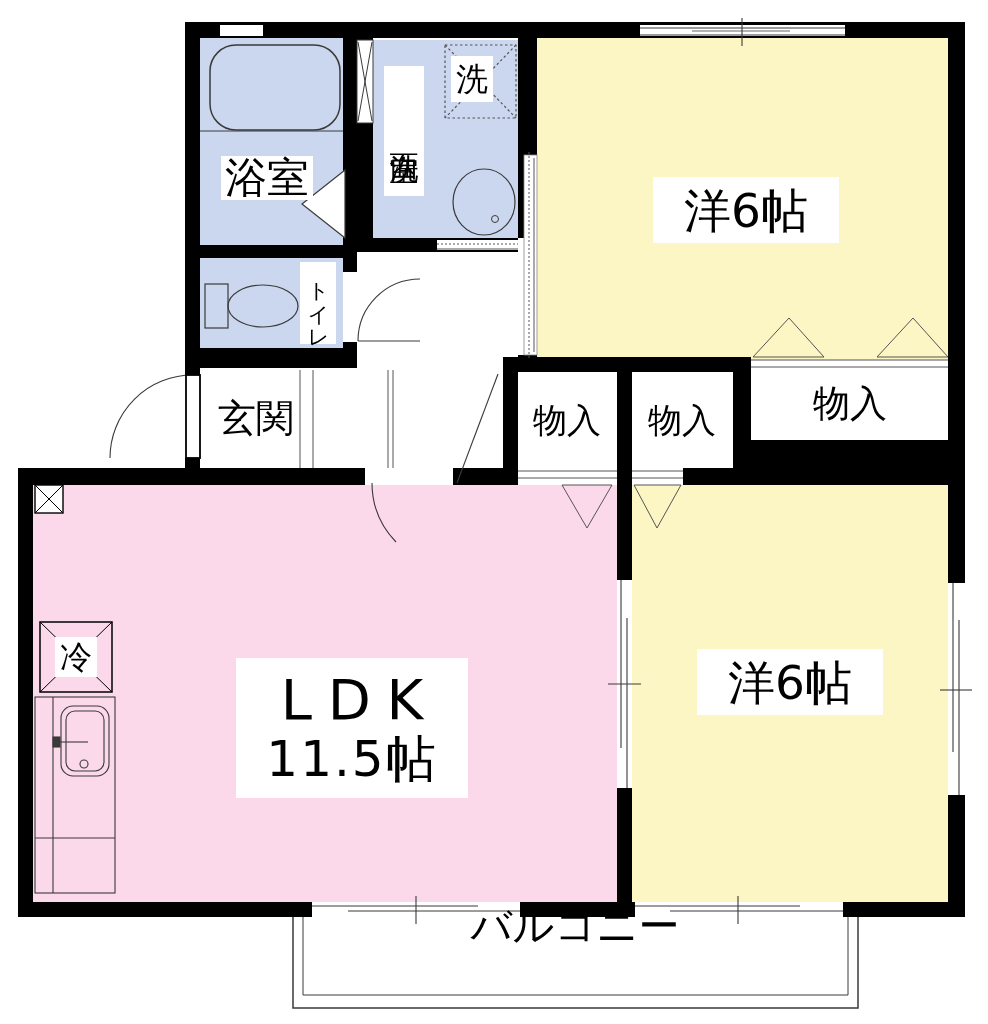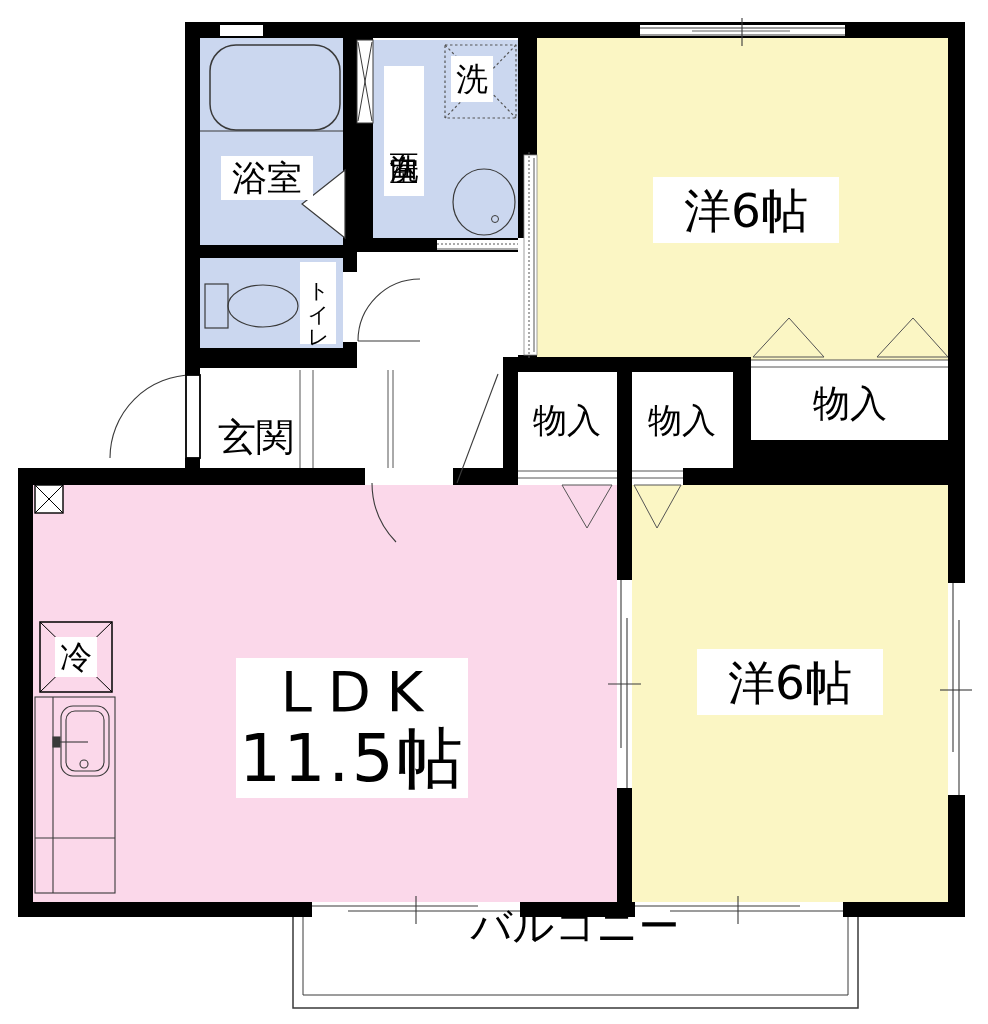--- a/index.html
+++ b/index.html
@@ -4,21 +4,21 @@
 <style>
   html,body{margin:0;padding:0;background:#ffffff;}
   #stage{position:relative;width:988px;height:1024px;background:#ffffff;overflow:hidden;
          font-family:"DejaVu Sans","Liberation Sans",sans-serif;}
   #plan-svg{position:absolute;left:0;top:0;}
   .lbl{position:absolute;display:flex;align-items:center;justify-content:center;
        color:#000;line-height:1;white-space:nowrap;}
   .boxed{background:#ffffff;}
   .v{writing-mode:vertical-rl;text-orientation:upright;}
   .ldk-line1{font-size:56px;letter-spacing:0.28em;text-indent:0.28em;}
-  .ldk-line2{font-size:66px;letter-spacing:0.04em;}
+  .ldk-line2{font-size:50px;letter-spacing:0.04em;}
 </style>
 </head>
 <body>
 
 <div id="stage">
 
 <svg id="plan-svg" width="988" height="1024" viewBox="0 0 988 1024">
 
   <g>
     <rect x="200" y="38" width="143" height="207" fill="#CBD7EF"></rect>
@@ -177,25 +177,25 @@
       <circle cx="84" cy="764" r="4"></circle>
     </g>
 
     <g stroke="#3a3a3a">
       <path d="M 293 917 L 293 1008 L 858 1008 L 858 917" stroke-width="1.5"></path>
       <path d="M 303 917 L 303 995 L 848 995 L 848 917" stroke-width="1"></path>
     </g>
   </g>
 </svg>
 
-  <div class="lbl boxed" style="left:221px;top:156px;width:92px;height:44px;font-size:35px;">浴室</div>
+  <div class="lbl boxed" style="left:221px;top:156px;width:92px;height:44px;font-size:42px;">浴室</div>
   <div class="lbl boxed v" style="left:384px;top:66px;width:40px;height:130px;font-size:29px;">洗面室</div>
   <div class="lbl boxed" style="left:451px;top:56px;width:42px;height:46px;font-size:32px;">洗</div>
   <div class="lbl boxed v" style="left:300px;top:262px;width:36px;height:82px;font-size:21px;">トイレ</div>
-  <div class="lbl" style="left:208px;top:394px;width:96px;height:48px;font-size:38px;margin-top:19px;">玄関</div>
+  <div class="lbl" style="left:208px;top:394px;width:96px;height:48px;font-size:38px;">玄関</div>
   <div class="lbl boxed" style="left:653px;top:177px;width:186px;height:66px;font-size:47px;">洋6帖</div>
   <div class="lbl" style="left:523px;top:400px;width:88px;height:40px;font-size:34px;">物入</div>
   <div class="lbl" style="left:638px;top:400px;width:88px;height:40px;font-size:34px;">物入</div>
   <div class="lbl" style="left:804px;top:382px;width:92px;height:42px;font-size:37px;">物入</div>
   <div class="lbl boxed" style="left:236px;top:658px;width:232px;height:140px;flex-direction:column;justify-content:center;gap:6px;">
       <div class="ldk-line1">LDK</div>
       <div class="ldk-line2">11.5帖</div>
   </div>
   <div class="lbl boxed" style="left:697px;top:649px;width:186px;height:66px;font-size:47px;">洋6帖</div>
   <div class="lbl boxed" style="left:55px;top:637px;width:42px;height:40px;font-size:32px;">冷</div>

